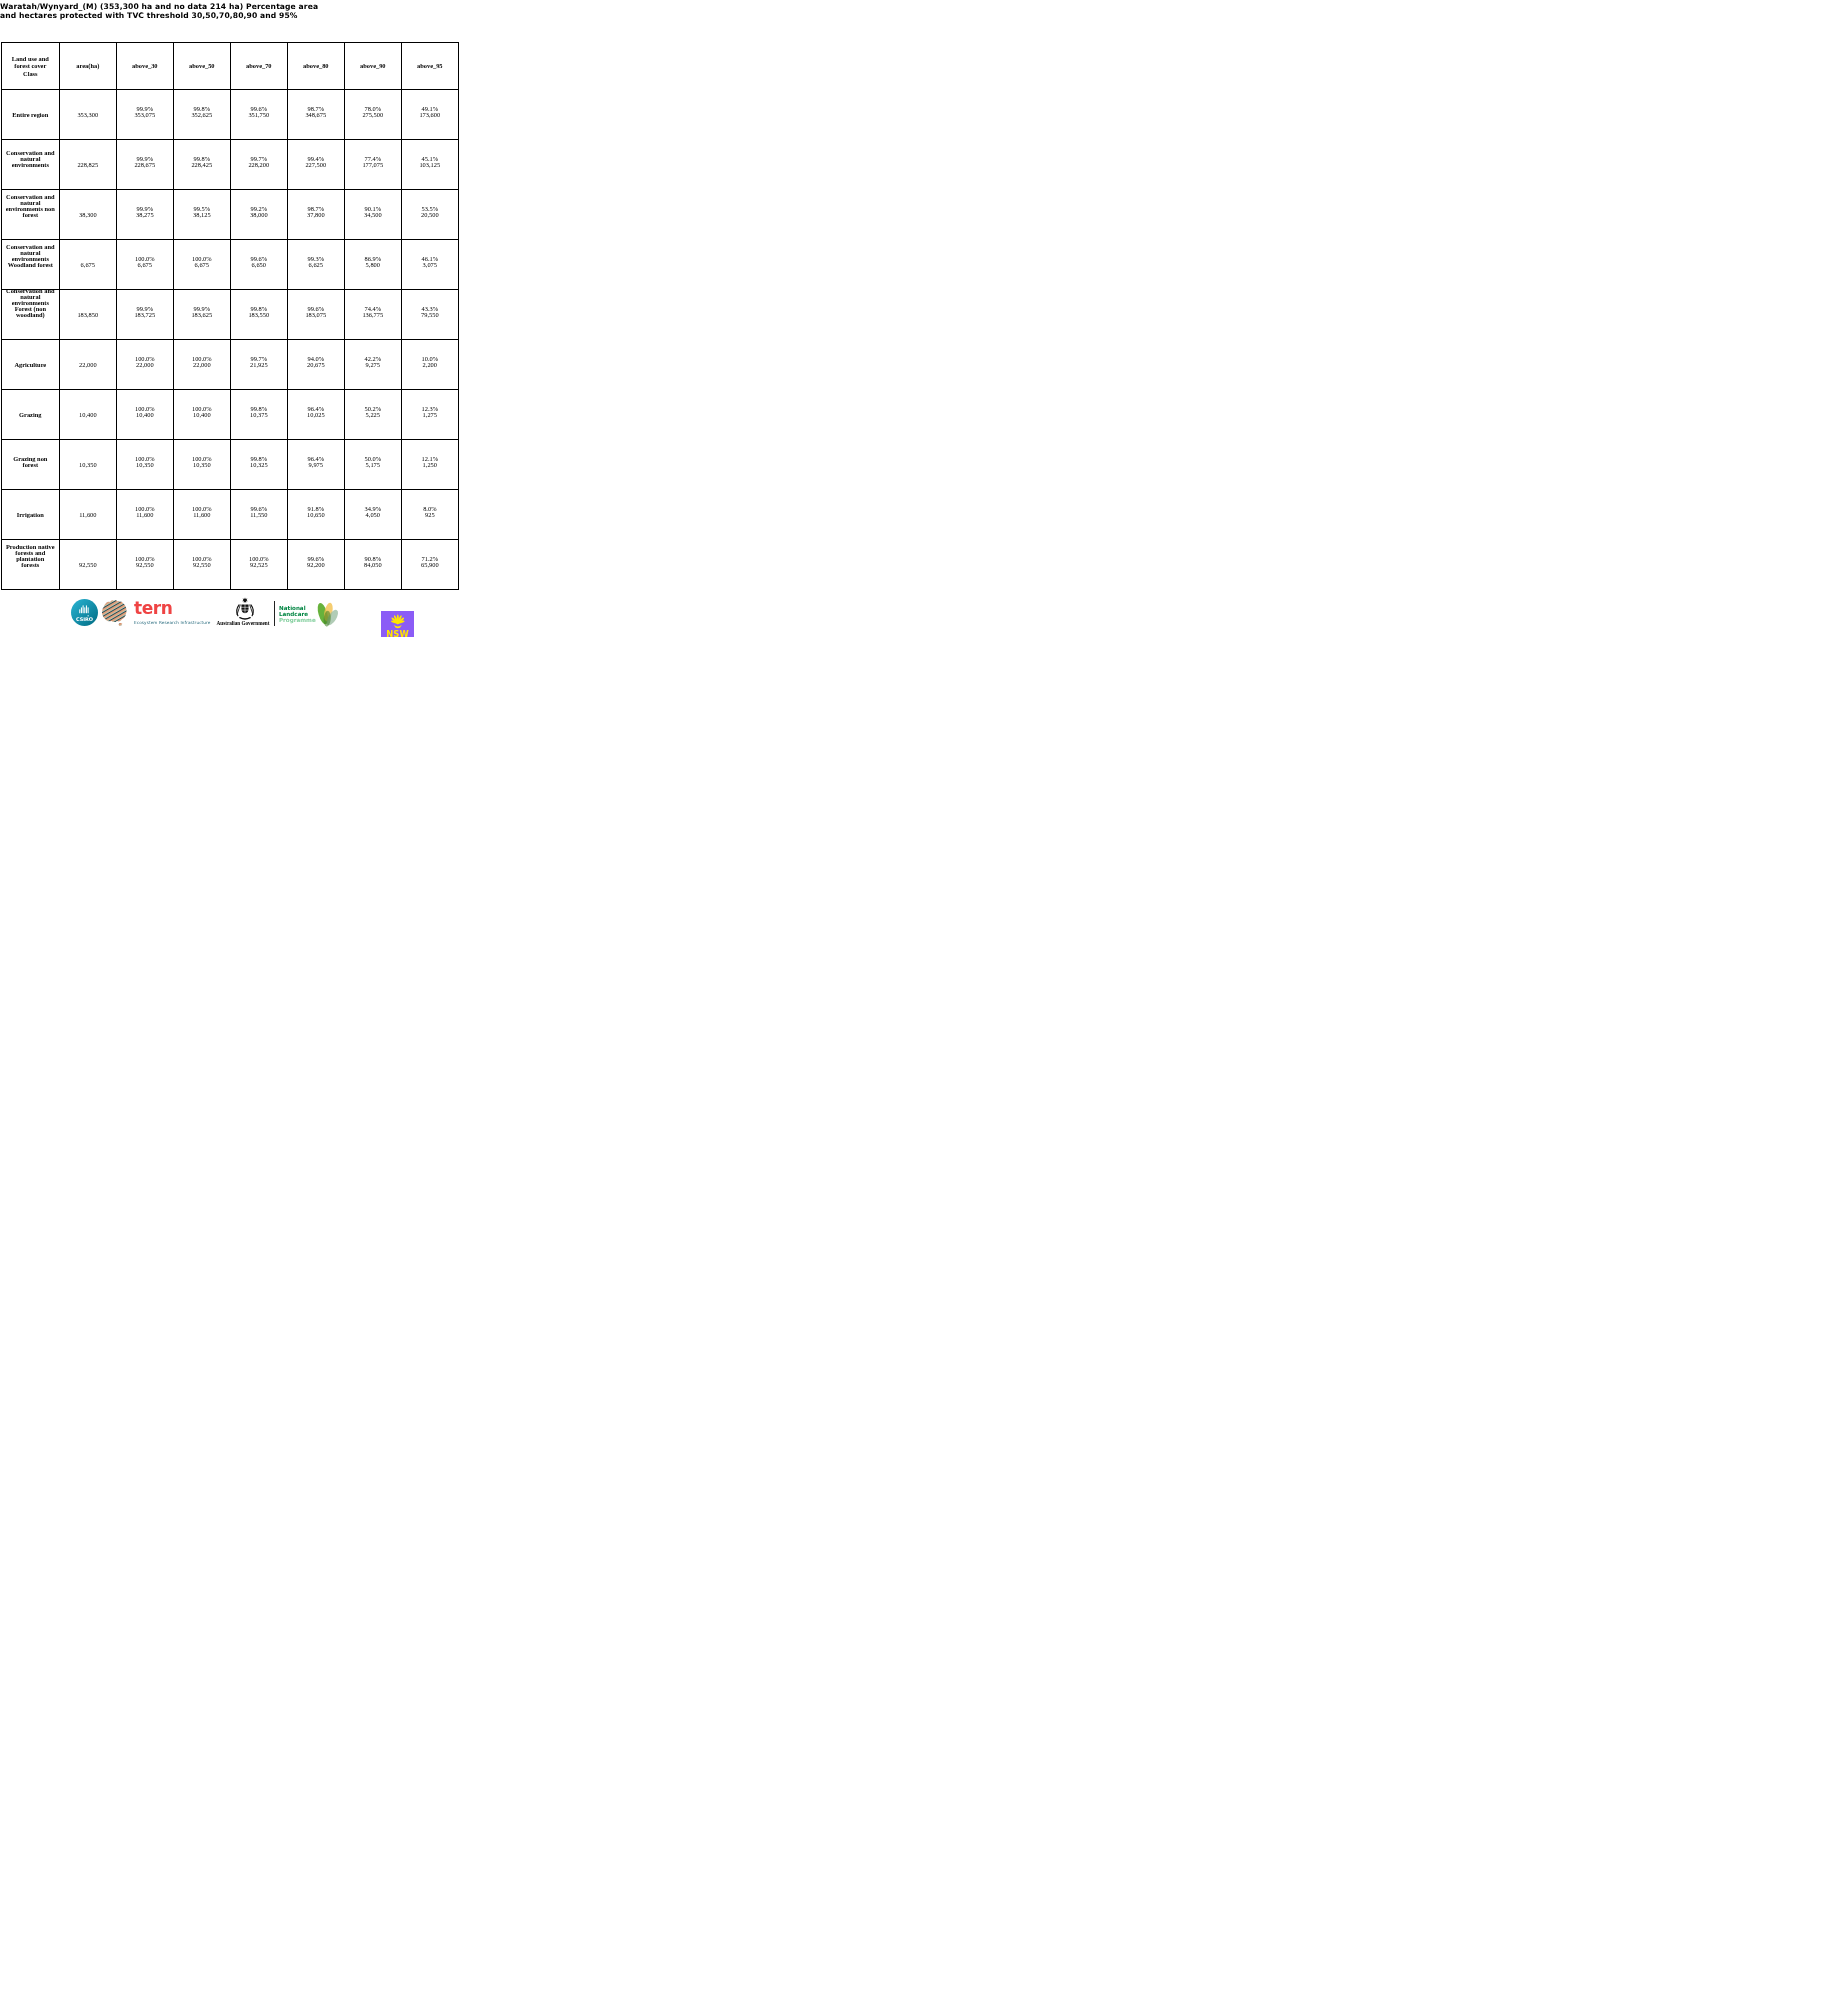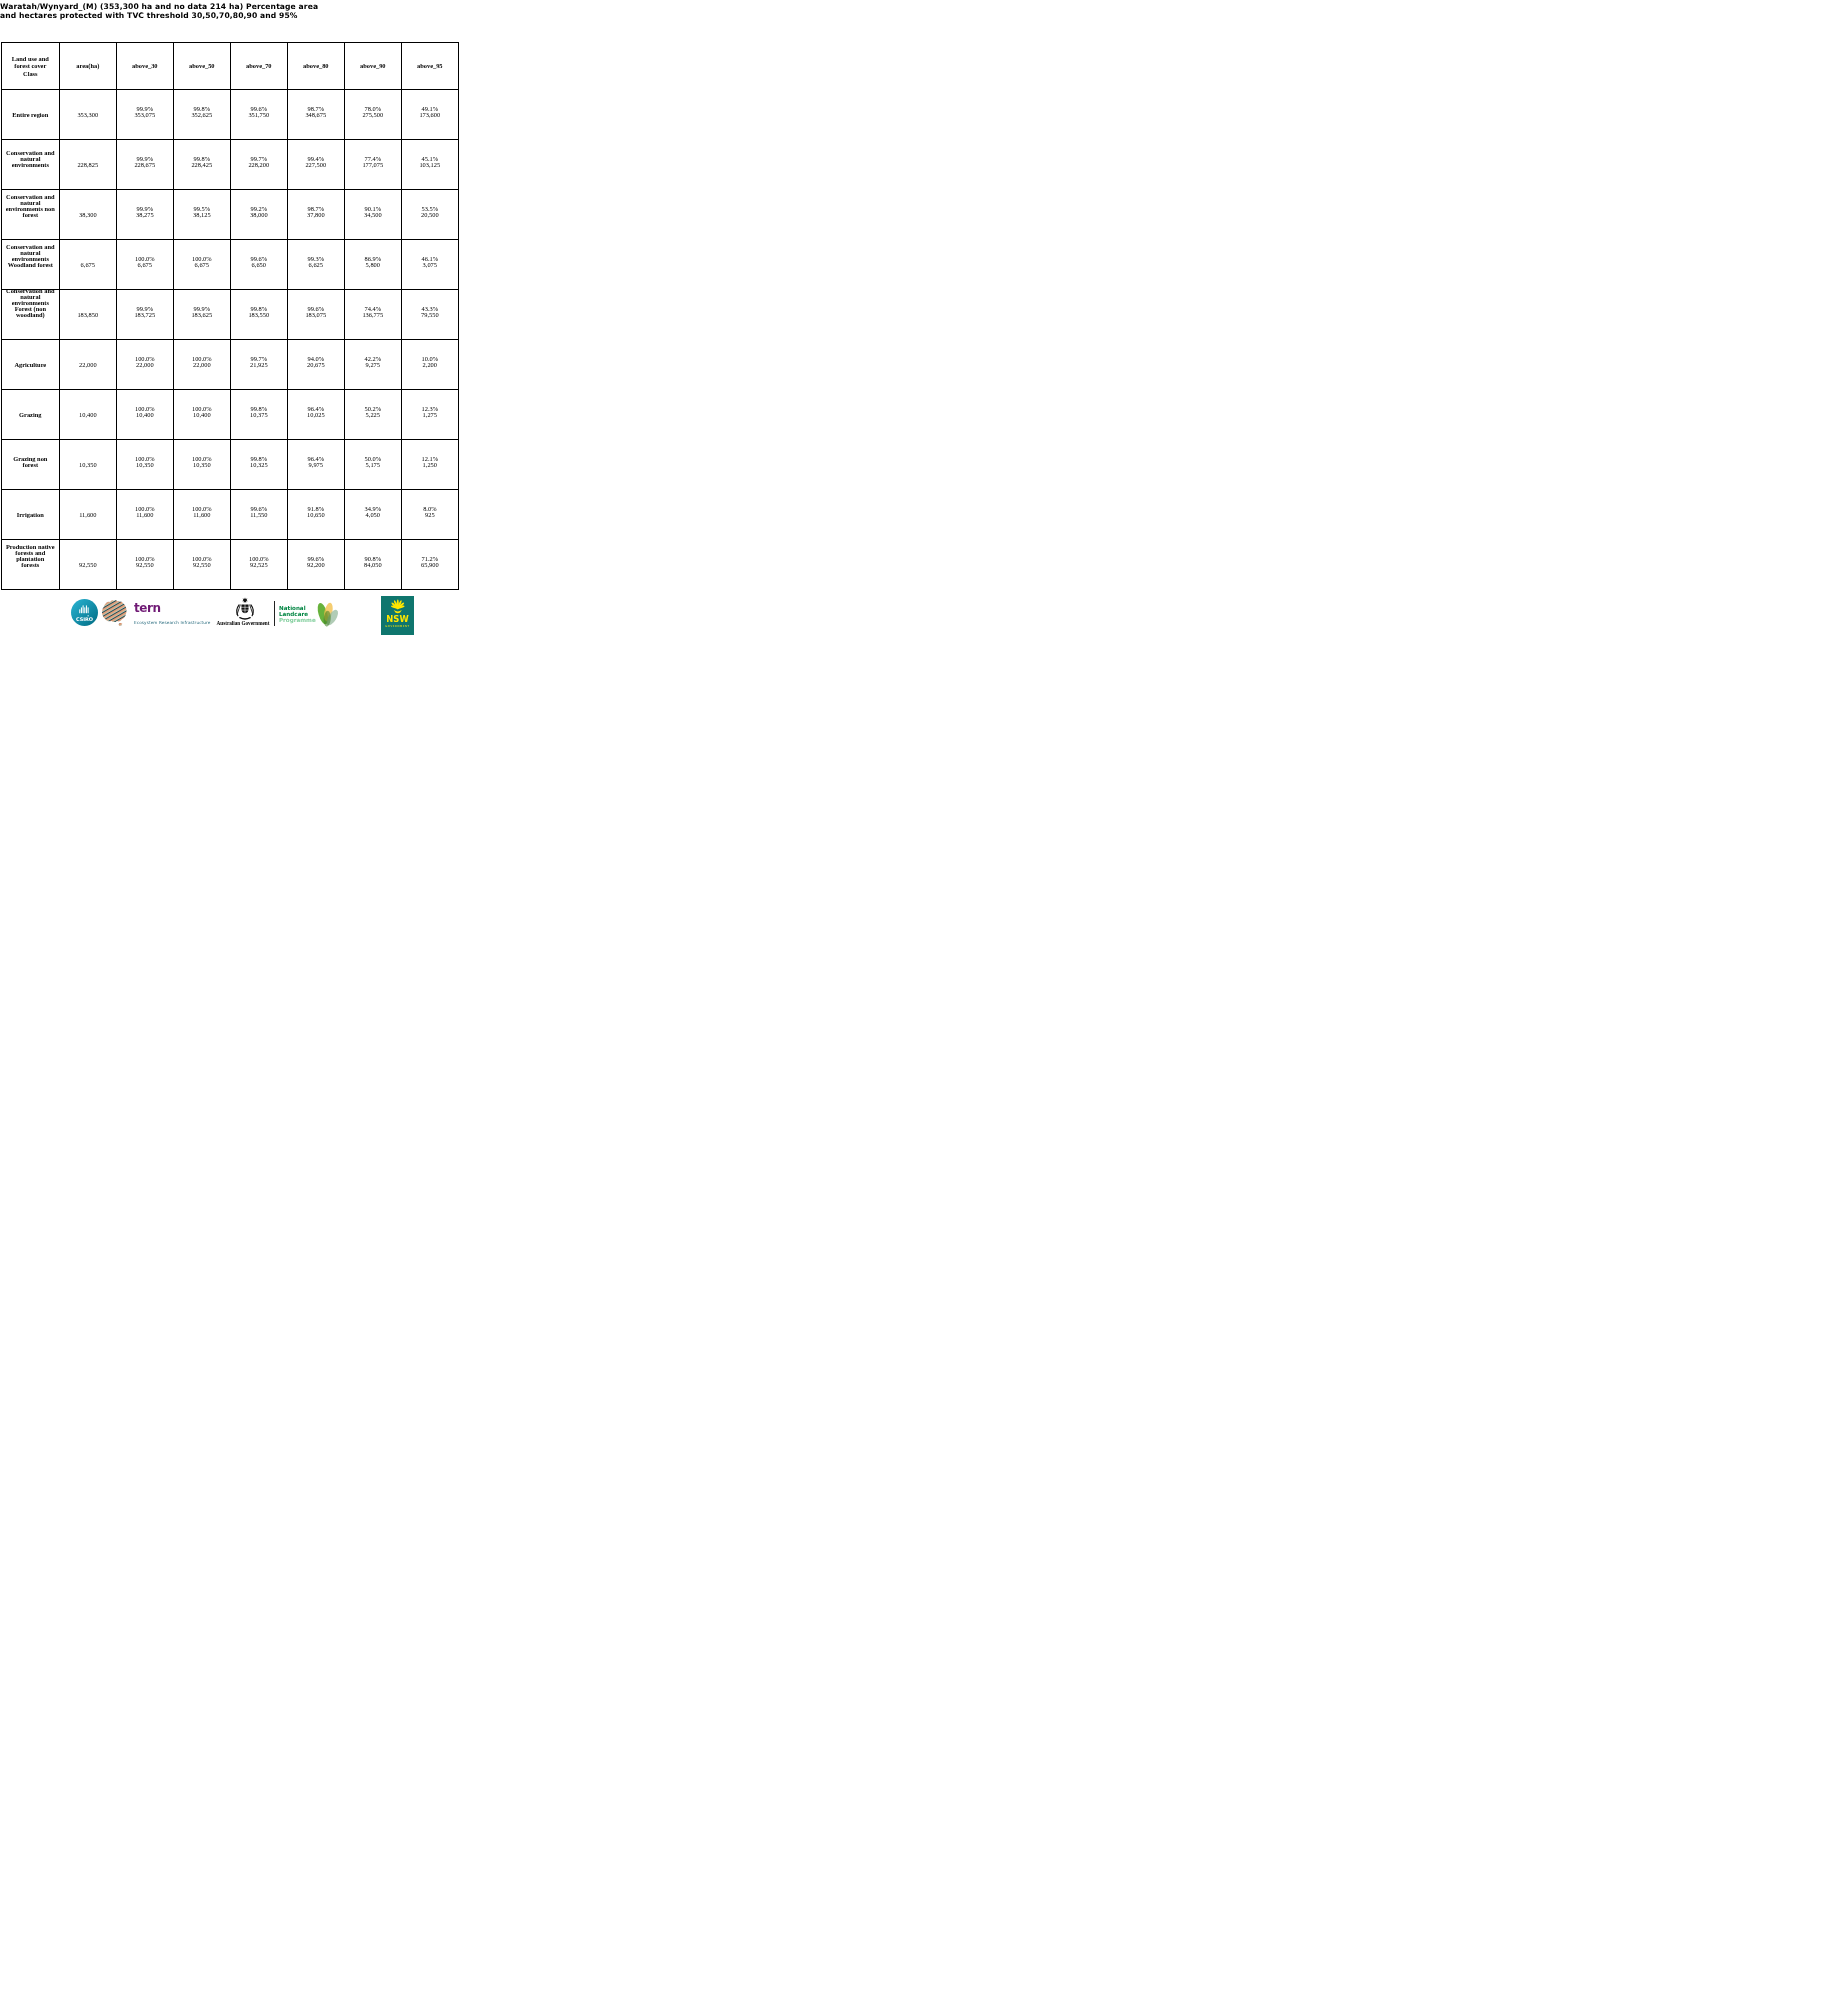--- a/index.html
+++ b/index.html
@@ -29,39 +29,39 @@
   .txt{ position:absolute; bottom:0; left:0; right:0; text-align:center; font-size:6.4px; line-height:6px; }
   .label{ font-weight:bold; white-space:pre-line; }
 
   
   .footer{ position:absolute; left:0; top:594px; width:460px; height:42px; }
   .footer > div{ position:absolute; }
   .csiro{ left:71px; top:5.2px; width:27px; height:27px; }
   .tern-map{ left:98px; top:4px; }
   .tern-word{
     left:134px; top:5.6px; font-family:"DejaVu Sans",sans-serif; font-weight:bold;
-    font-size:12px; line-height:17.6px; color:#701a75; letter-spacing:-0.4px;
+    font-size:17px; line-height:17.6px; color:#ef4444; letter-spacing:-0.4px;
   }
   .tern-tag{
     left:134px; top:25.5px; font-family:"DejaVu Sans",sans-serif;
     font-size:4.2px; color:#2c6e80; letter-spacing:0.1px;
   }
   .ausgov-crest{ left:233px; top:2.8px; }
   .ausgov-label{
     left:211px; top:26px; width:64px; text-align:center;
     font-family:"Liberation Serif",serif; font-weight:bold; font-size:5.2px; color:#000;
   }
   .logo-divider{ left:274px; top:7.2px; width:0.8px; height:25px; background:#222; }
   .landcare-text{
     left:279px; top:11.2px; font-family:"DejaVu Sans",sans-serif; font-weight:bold;
     font-size:5.6px; line-height:6px; color:#008542;
   }
   .landcare-text .lc-light{ color:#83cf9e; }
   .landcare-leaves{ left:314px; top:3.2px; }
-  .nsw{ left:381px; top:2px; width:33px; height:39px; background:#0f766e; text-align:center; }
+  .nsw{ left:381px; top:17px; width:33px; height:39px; background:#8b5cf6; text-align:center; }
   .nsw-brand{
     font-family:"DejaVu Sans",sans-serif; font-weight:bold; font-size:8.4px;
     color:#ffe600; line-height:8.4px; margin-top:0.4px;
   }
   .nsw-sub{
     font-family:"DejaVu Sans",sans-serif; font-size:2.6px; letter-spacing:0.6px;
     color:#ffe600; margin-top:1.2px;
   }
 </style>
 </head>

